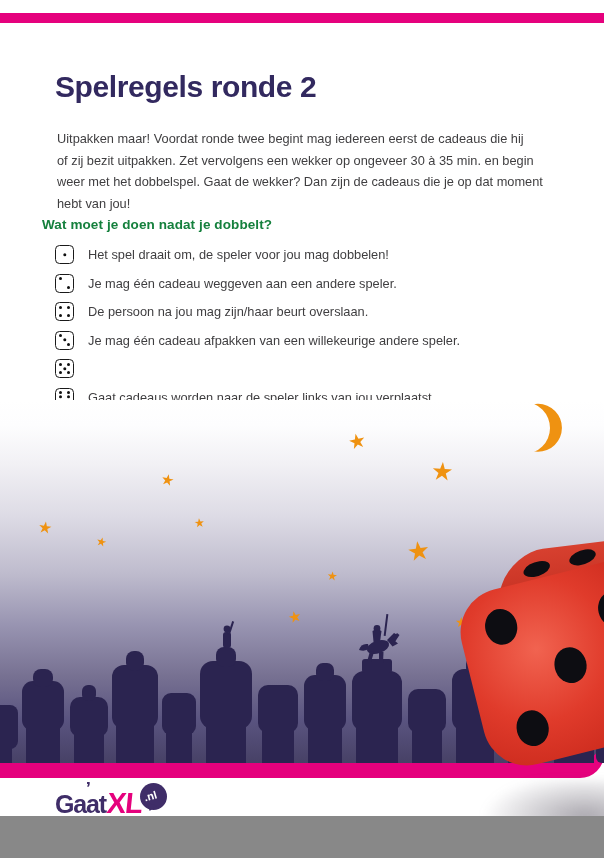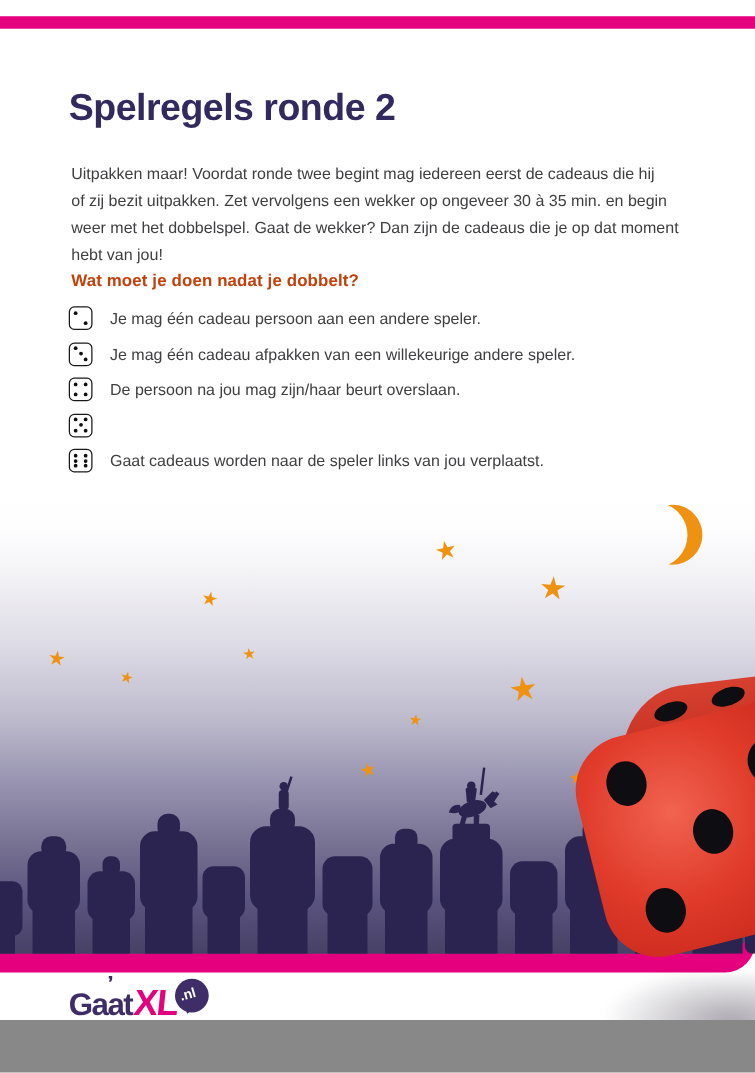--- a/index.html
+++ b/index.html
@@ -7,22 +7,22 @@
     --body:#3f3e40; --logo-purple:#3f2d68; --die-red:#d62f22;
   }
   html,body{margin:0;padding:0;background:#888;}
   .page{position:relative;width:604px;height:816px;background:#ffffff;overflow:hidden;
         font-family:"Liberation Sans",sans-serif;margin:0 auto;}
   .top-bar{position:absolute;left:0;top:13px;width:604px;height:10px;background:var(--pink);}
   .title{position:absolute;left:55px;top:70px;font-size:30px;font-weight:700;
          color:var(--purple);letter-spacing:-0.4px;}
   .intro{position:absolute;left:57px;top:128px;width:520px;font-size:12.8px;line-height:21.5px;
          color:var(--body);white-space:pre-line;}
-  .subheading{position:absolute;left:57px;top:217px;font-size:13.5px;font-weight:700;
-              color:#c2410c;letter-spacing:0.1px;}
+  .subheading{position:absolute;left:42px;top:217px;font-size:13.5px;font-weight:700;
+              color:#15803d;letter-spacing:0.1px;}
   .rules{position:absolute;left:55px;top:245px;width:520px;}
   .rule-row{display:flex;align-items:center;gap:14px;margin-bottom:9.5px;height:19px;}
   .die-face{position:relative;width:19px;height:19px;background:#fff;border:1.6px solid #1a1a1a;
             border-radius:4.5px;flex:0 0 auto;box-sizing:border-box;}
   .pip{position:absolute;width:3.4px;height:3.4px;background:#101010;border-radius:50%;}
   .pip.tl{left:2.6px;top:2.6px}.pip.tr{right:2.6px;top:2.6px}
   .pip.bl{left:2.6px;bottom:2.6px}.pip.br{right:2.6px;bottom:2.6px}
   .pip.c{left:50%;top:50%;transform:translate(-50%,-50%)}
   .pip.ml{left:2.6px;top:50%;transform:translateY(-50%)}
   .pip.mr{right:2.6px;top:50%;transform:translateY(-50%)}
@@ -80,41 +80,47 @@
   <div class="intro">Uitpakken maar! Voordat ronde twee begint mag iedereen eerst de cadeaus die hij
 of zij bezit uitpakken. Zet vervolgens een wekker op ongeveer 30 à 35 min. en begin
 weer met het dobbelspel. Gaat de wekker? Dan zijn de cadeaus die je op dat moment
 hebt van jou!</div>
 
   <div class="subheading">Wat moet je doen nadat je dobbelt?</div>
 
   <div class="rules" id="rules-list">
       <div class="rule-row">
         <span class="die-face">
-          <span class="pip tl"></span>
-          <span class="pip br"></span>
-        </span>
-        <span class="rule-text">Je mag één cadeau persoon aan een andere speler.</span>
-      </div>
-      <div class="rule-row">
-        <span class="die-face">
-          <span class="pip tl"></span>
           <span class="pip c"></span>
-          <span class="pip br"></span>
-        </span>
-        <span class="rule-text">Je mag één cadeau afpakken van een willekeurige andere speler.</span>
+        </span>
+        <span class="rule-text">Het spel draait om, de speler voor jou mag dobbelen!</span>
+      </div>
+      <div class="rule-row">
+        <span class="die-face">
+          <span class="pip tl"></span>
+          <span class="pip br"></span>
+        </span>
+        <span class="rule-text">Je mag één cadeau weggeven aan een andere speler.</span>
       </div>
       <div class="rule-row">
         <span class="die-face">
           <span class="pip tl"></span>
           <span class="pip tr"></span>
           <span class="pip bl"></span>
           <span class="pip br"></span>
         </span>
         <span class="rule-text">De persoon na jou mag zijn/haar beurt overslaan.</span>
+      </div>
+      <div class="rule-row">
+        <span class="die-face">
+          <span class="pip tl"></span>
+          <span class="pip c"></span>
+          <span class="pip br"></span>
+        </span>
+        <span class="rule-text">Je mag één cadeau afpakken van een willekeurige andere speler.</span>
       </div>
       <div class="rule-row">
         <span class="die-face">
           <span class="pip tl"></span>
           <span class="pip tr"></span>
           <span class="pip c"></span>
           <span class="pip bl"></span>
           <span class="pip br"></span>
         </span>
       </div>

